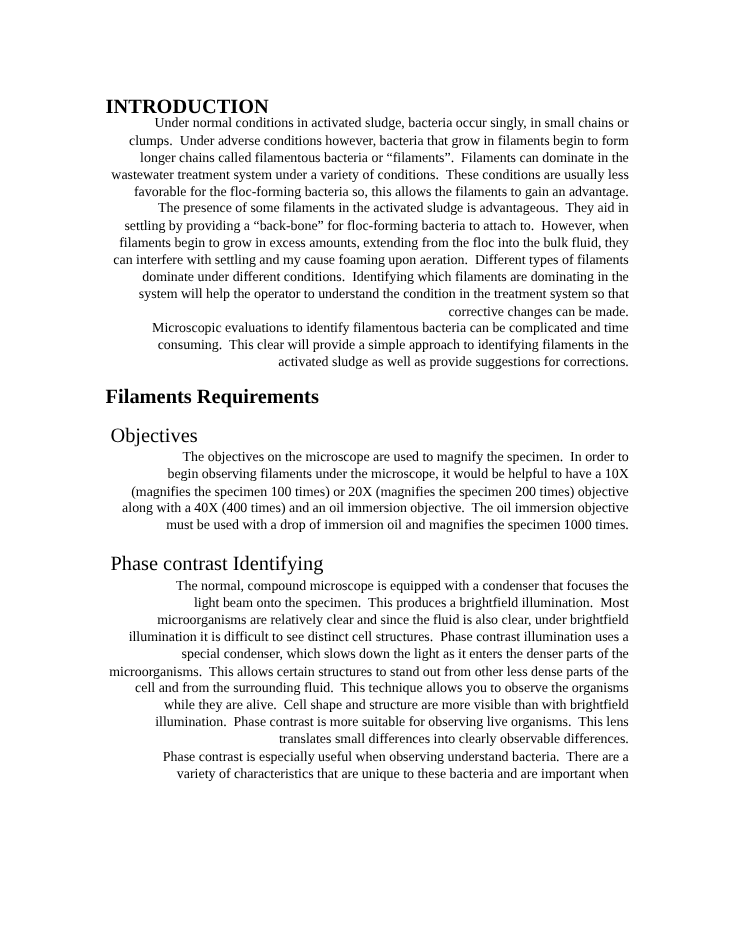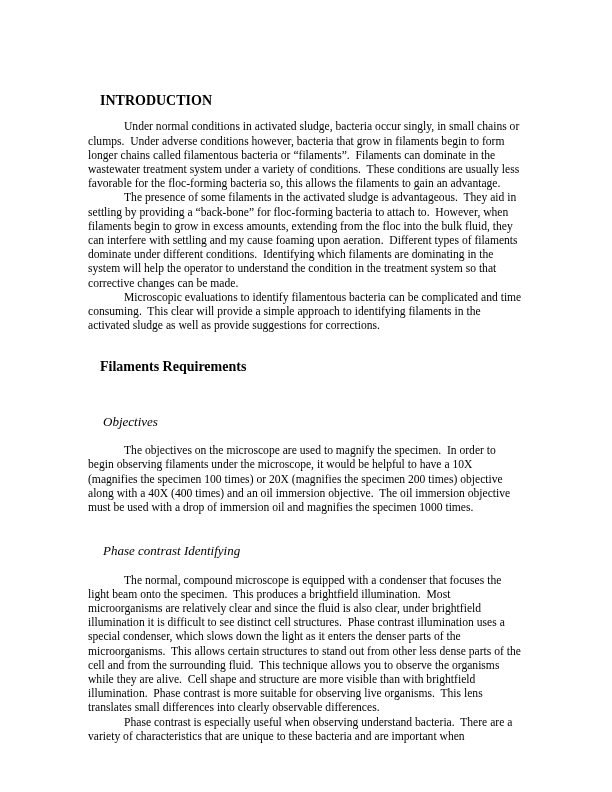--- a/index.html
+++ b/index.html
@@ -37,36 +37,35 @@
     font-weight: bold;
     font-style: italic;
     line-height: 15.6px;
     margin: 0;
     padding-top: 1px;
   }
   .spacer-line {
     height: 14.2px;
   }
   .section-heading {
-    font-size: 14px;
+    font-size: 17px;
     font-weight: bold;
     line-height: 14.2px;
-    margin: 12px;
+    margin: 0;
   }
   .sub-heading {
-    font-size: 13px;
-    font-style: italic;
+    font-size: 17px;
     line-height: 14.2px;
-    margin: 15px;
+    margin: 4px;
   }
   p.body-text {
     font-size: 11.6px;
     line-height: 14.2px;
     margin: 0;
-    text-align: left;
+    text-align: right;
     text-indent: 36px;
     white-space: pre-wrap;
   }
   .u {
   }
 </style>
 </head>
 <body>
 
 <div class="page">

